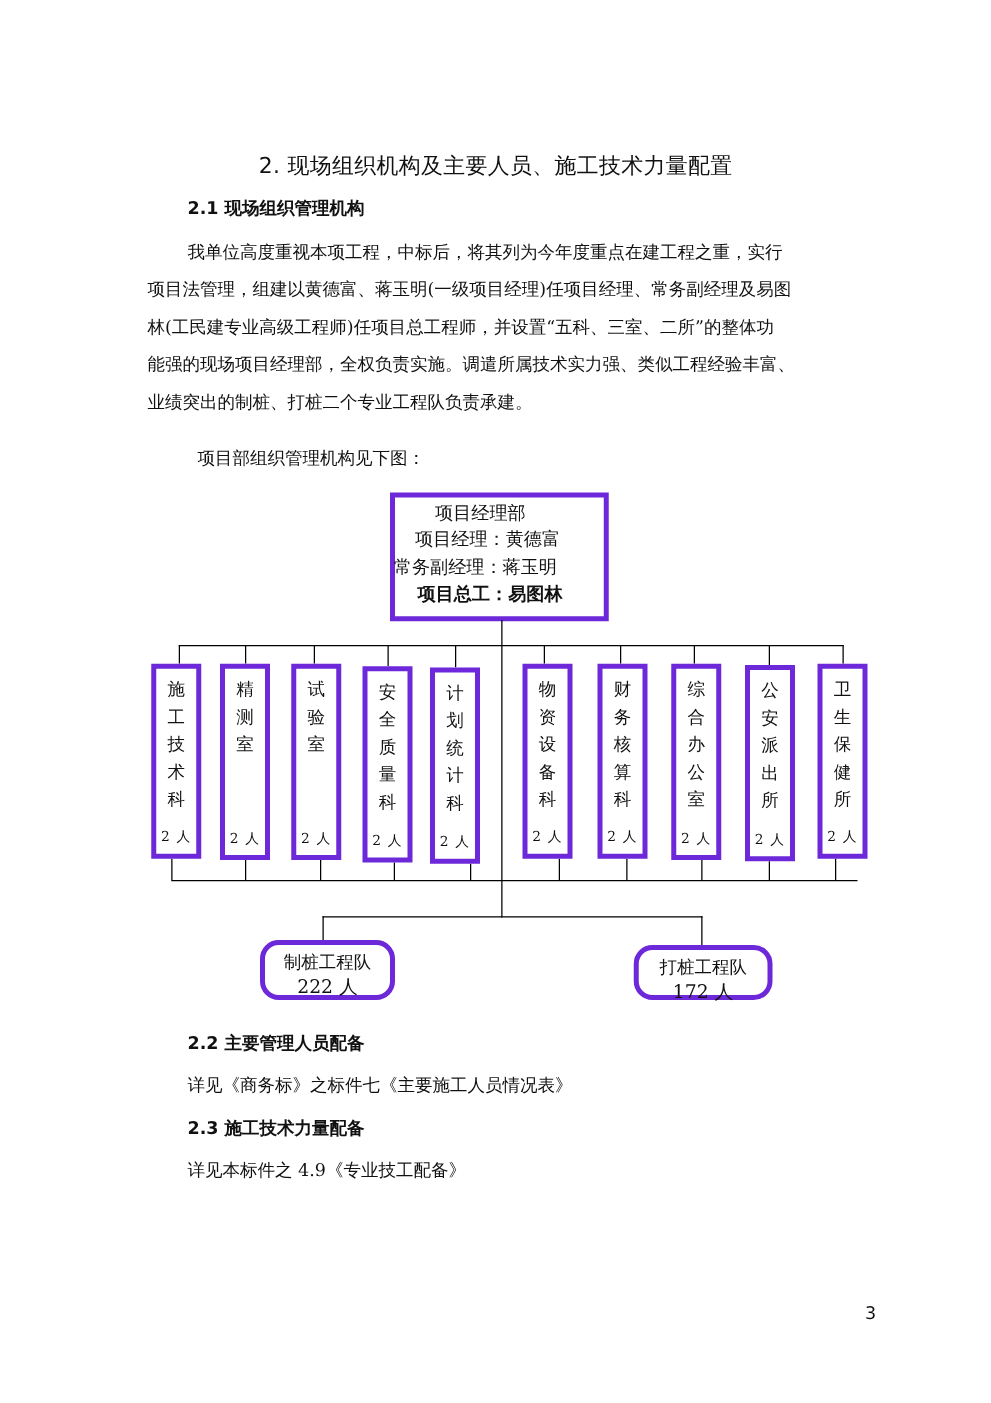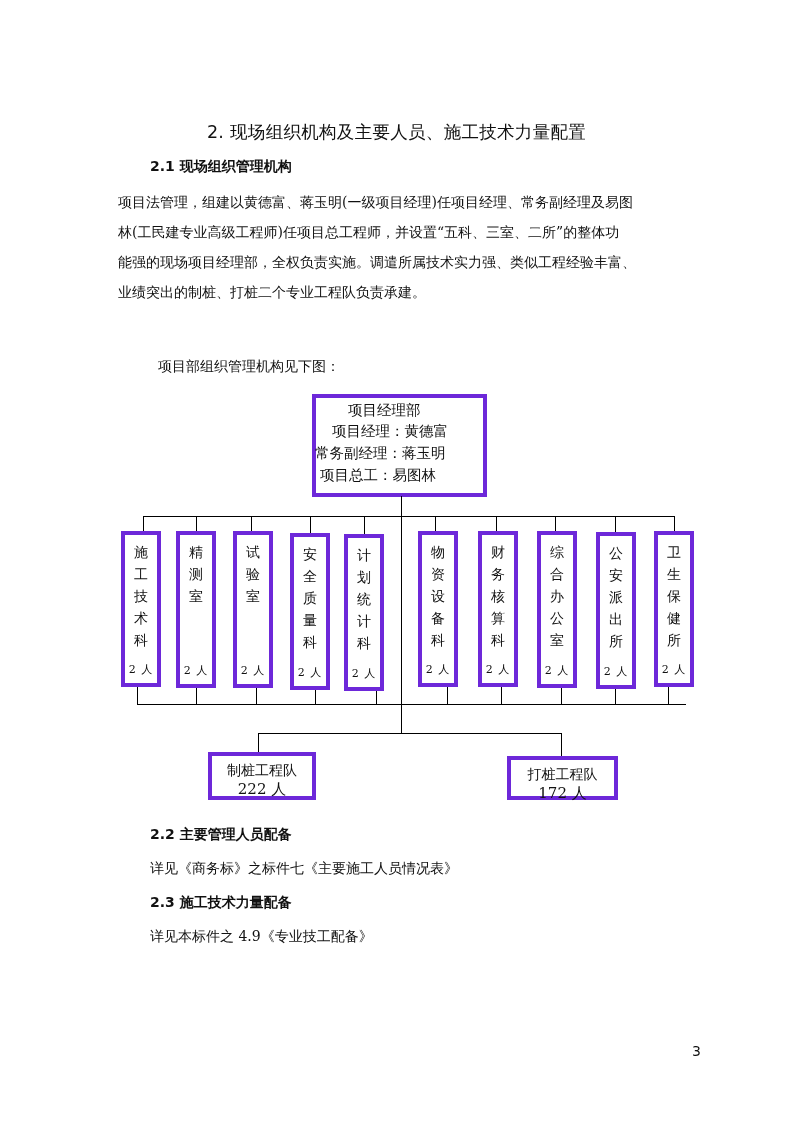--- a/index.html
+++ b/index.html
@@ -15,48 +15,49 @@
     .line { font-size: 14px; left: 150px; }
     .box { border: 4px solid #6d28d9; background: #fff; box-sizing: border-box; }
     .hl { height: 1px; background: #000; }
     .vl { width: 1px; background: #000; }
     .top-box { left: 312px; top: 394px; width: 175px; height: 103px; font-size: 14.5px; }
     .top-box div { position: absolute; white-space: nowrap; }
     .dept { font-size: 14px; text-align: center; }
     .dept .chars { position: absolute; top: 6px; left: 0; width: 100%; line-height: 22px; }
     .dept .chars span { display: block; }
     .dept .count { position: absolute; bottom: 6px; left: 0; width: 100%; font-size: 11px; letter-spacing: 1px; margin-top: 44px; }
-    .team { text-align: center; font-size: 14px; }
+    .team { text-align: center; font-size: 14px; border-radius: 15px; }
     .team .name { margin-top: 4px; line-height: 20px; }
     .team .count { font-size: 15px; line-height: 18px; }
     .page-num { left: 692px; top: 1043px; font-family: "DejaVu Sans", "Liberation Sans", sans-serif; font-size: 14px; }
   </style>
 </head>
 <body>
 
 <div class="abs title">2. 现场组织机构及主要人员、施工技术力量配置</div>
 
 <div class="abs h2 light" style="top:158px;">2.1  现场组织管理机构</div>
 
 <div class="abs para" style="top:187px;">
+  <div><span class="indent"></span><span>我单位高度重视本项工程，中标后，将其列为今年度重点在建工程之重，实行</span></div>
   <div>项目法管理，组建以黄德富、蒋玉明(一级项目经理)任项目经理、常务副经理及易图</div>
   <div>林(工民建专业高级工程师)任项目总工程师，并设置“五科、三室、二所”的整体功</div>
   <div>能强的现场项目经理部，全权负责实施。调遣所属技术实力强、类似工程经验丰富、</div>
   <div>业绩突出的制桩、打桩二个专业工程队负责承建。</div>
 </div>
 
 <div class="abs line" style="left:158px; top:358px;">项目部组织管理机构见下图：</div>
 
 <div>
 
   <div class="abs box top-box">
     <div style="left:32px; top:3px;">项目经理部</div>
     <div style="left:16px; top:24px;">项目经理：黄德富</div>
     <div style="left:-1px; top:46px;">常务副经理：蒋玉明</div>
-    <div style="left:4px; top:68px;">项目总工：易图林</div>
+    <div style="left:18px; top:68px;font-weight:bold;">项目总工：易图林</div>
   </div>
 
   <div class="abs vl" style="left:401px; top:496px; height:238px;"></div>
 
   <div class="abs hl" style="left:143px; top:516px; width:532px;"></div>
 
   <div class="abs hl" style="left:137px; top:704px; width:549px;"></div>
 
   <div class="abs hl" style="left:258px; top:733px; width:304px;"></div>
   <div class="abs vl" style="left:258px; top:733px; height:19px;"></div>

